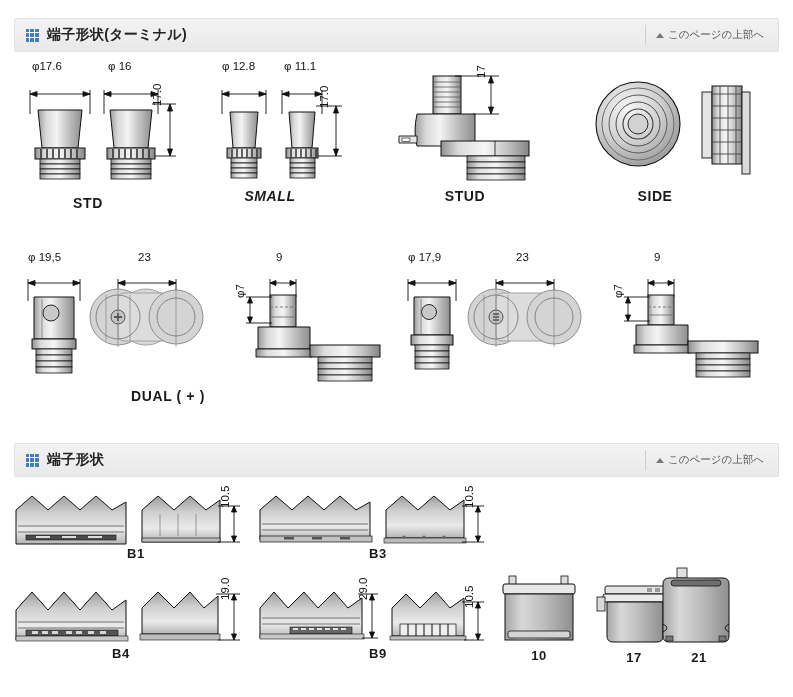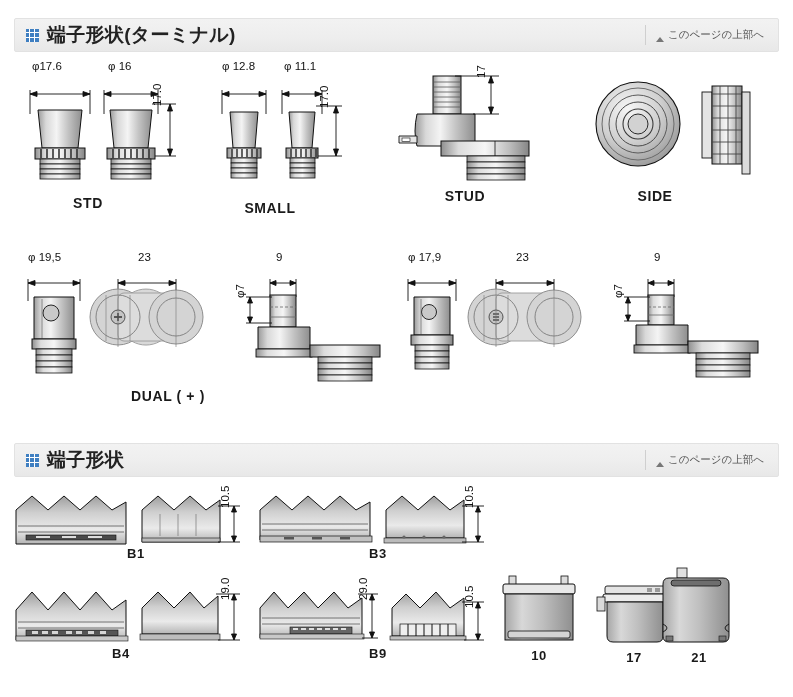--- a/index.html
+++ b/index.html
@@ -26,29 +26,29 @@
     background:
       linear-gradient(to right, #3f7fc1 0 3px, #ffffff 3px 4.4px, #3f7fc1 4.4px 7.6px, #ffffff 7.6px 9px, #3f7fc1 9px 13px),
       #3f7fc1;
     position: relative; flex: none;
   }
   .sh-icon::after {
     content:""; position:absolute; left:0; top:0; width:100%; height:100%;
     background: linear-gradient(to bottom, transparent 0 3px, #fff 3px 4.4px, transparent 4.4px 7.6px, #fff 7.6px 9px, transparent 9px 13px);
   }
   .sh-title {
-    font-size: 19px; font-weight: bold; color: #222;
+    font-size: 14px; font-weight: bold; color: #222;
     letter-spacing: .3px; white-space: nowrap;
   }
   .sh-right {
     margin-left: auto; display: flex; align-items: center; height: 100%;
   }
   .sh-divider { width:1px; height:20px; background:#cfcfcf; margin-right:10px; }
   .sh-top-link {
-    display:flex; align-items:flex-end; gap:4px;
+    display:flex; align-items:center; gap:4px;
     font-size: 10.5px; color:#555; margin-right: 14px; cursor: pointer;
     text-decoration: none; white-space: nowrap;
   }
   .tri { width:0;height:0;border-left:4px solid transparent;border-right:4px solid transparent;border-bottom:5px solid #777; display:inline-block; }
 
   
   .plate { position: absolute; }
   .caption {
     position: absolute; text-align: center;
     font-size: 14px; font-weight: bold; color: #1a1a1a;
@@ -217,21 +217,21 @@
         <line x1="126" y1="44" x2="126" y2="94"></line>
         <path d="M126,44 L123.5,51 L128.5,51 Z" fill="#111"></path>
         <path d="M126,94 L123.5,87 L128.5,87 Z" fill="#111"></path>
         <line x1="106" y1="44" x2="132" y2="44"></line>
         <line x1="108" y1="94" x2="132" y2="94"></line>
       </g>
     </svg>
     <span class="dim" style="left:12px; top:-2px;">φ 12.8</span>
     <span class="dim" style="left:74px; top:-2px;">φ 11.1</span>
     <span class="dim" style="left:108px; top:46px; transform:rotate(-90deg); transform-origin:left top;">17.0</span>
-    <span class="caption" style="left:0; top:138px; width:120px;">SMALL</span>
+    <span class="caption" style="left:0; top:126px; width:120px;font-style:italic;">SMALL</span>
   </div>
 
   <div class="plate" style="left:580px; top:62px; width:190px; height:145px;">
     <svg width="190" height="125" viewBox="0 0 190 125">
       <defs>
         <radialGradient id="rg1" cx="38%" cy="32%" r="72%">
           <stop offset="0%" stop-color="#f6f6f6"></stop>
             <stop offset="55%" stop-color="#cfcfcf"></stop>
           <stop offset="100%" stop-color="#9a9a9a"></stop>
         </radialGradient>

